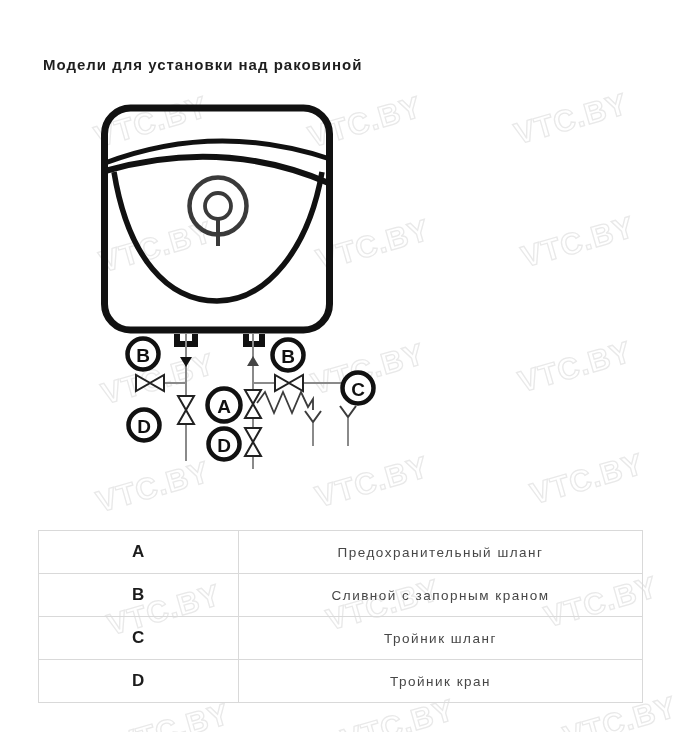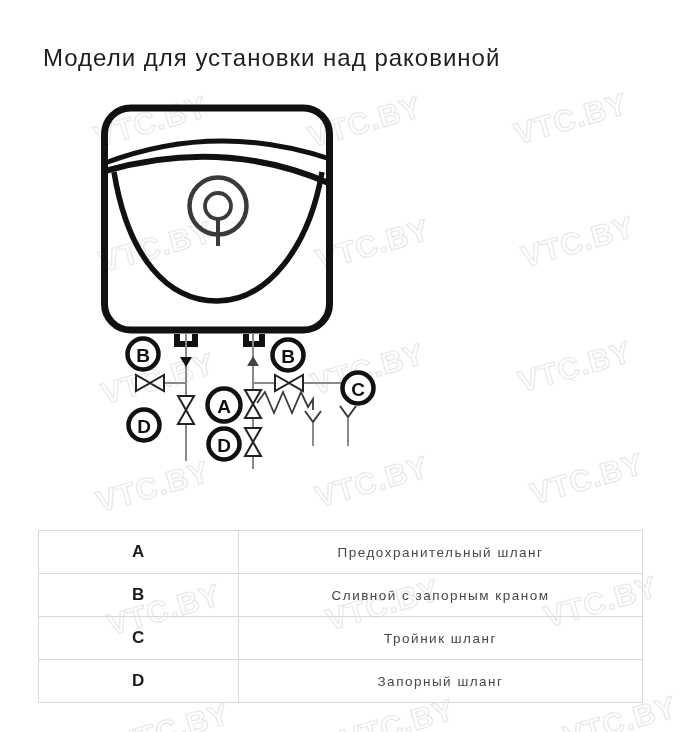--- a/index.html
+++ b/index.html
@@ -26,22 +26,22 @@
     position:absolute;
     font-size:30px;font-weight:700;letter-spacing:1px;
     color:#f6f6f6;
     -webkit-text-fill-color:#ffffff;
     -webkit-text-stroke:1.3px var(--wm-stroke);
     transform:rotate(-16deg);
     white-space:nowrap;
   }
   
   .page-title{
-    position:absolute;left:43px;top:44px;z-index:2;
-    margin:0;font-size:24px;font-weight:400;letter-spacing:1px;
+    position:absolute;left:43px;top:56px;z-index:2;
+    margin:0;font-size:15px;font-weight:700;letter-spacing:1px;
     color:var(--title-color);
   }
   
   .diagram{position:absolute;left:0;top:0;z-index:1;}
   .ink{stroke:var(--ink);fill:none;}
   .pipe{stroke:var(--pipe);stroke-width:2;fill:none;}
   .valve{fill:#ffffff;stroke:var(--valve);stroke-width:2;}
   .stub{stroke:var(--ink);stroke-width:6;fill:none;}
   .dial{stroke:var(--dial);fill:none;}
   .drain{stroke:var(--drain);fill:none;}
@@ -183,16 +183,16 @@
     <tr>
       <td class="key">B</td>
       <td class="desc">Сливной с запорным краном</td>
     </tr>
     <tr>
       <td class="key">C</td>
       <td class="desc">Тройник шланг</td>
     </tr>
     <tr>
       <td class="key">D</td>
-      <td class="desc">Запорный шланг</td>
+      <td class="desc">Тройник кран</td>
     </tr>
   </tbody>
 </table>
 
 </body></html>

